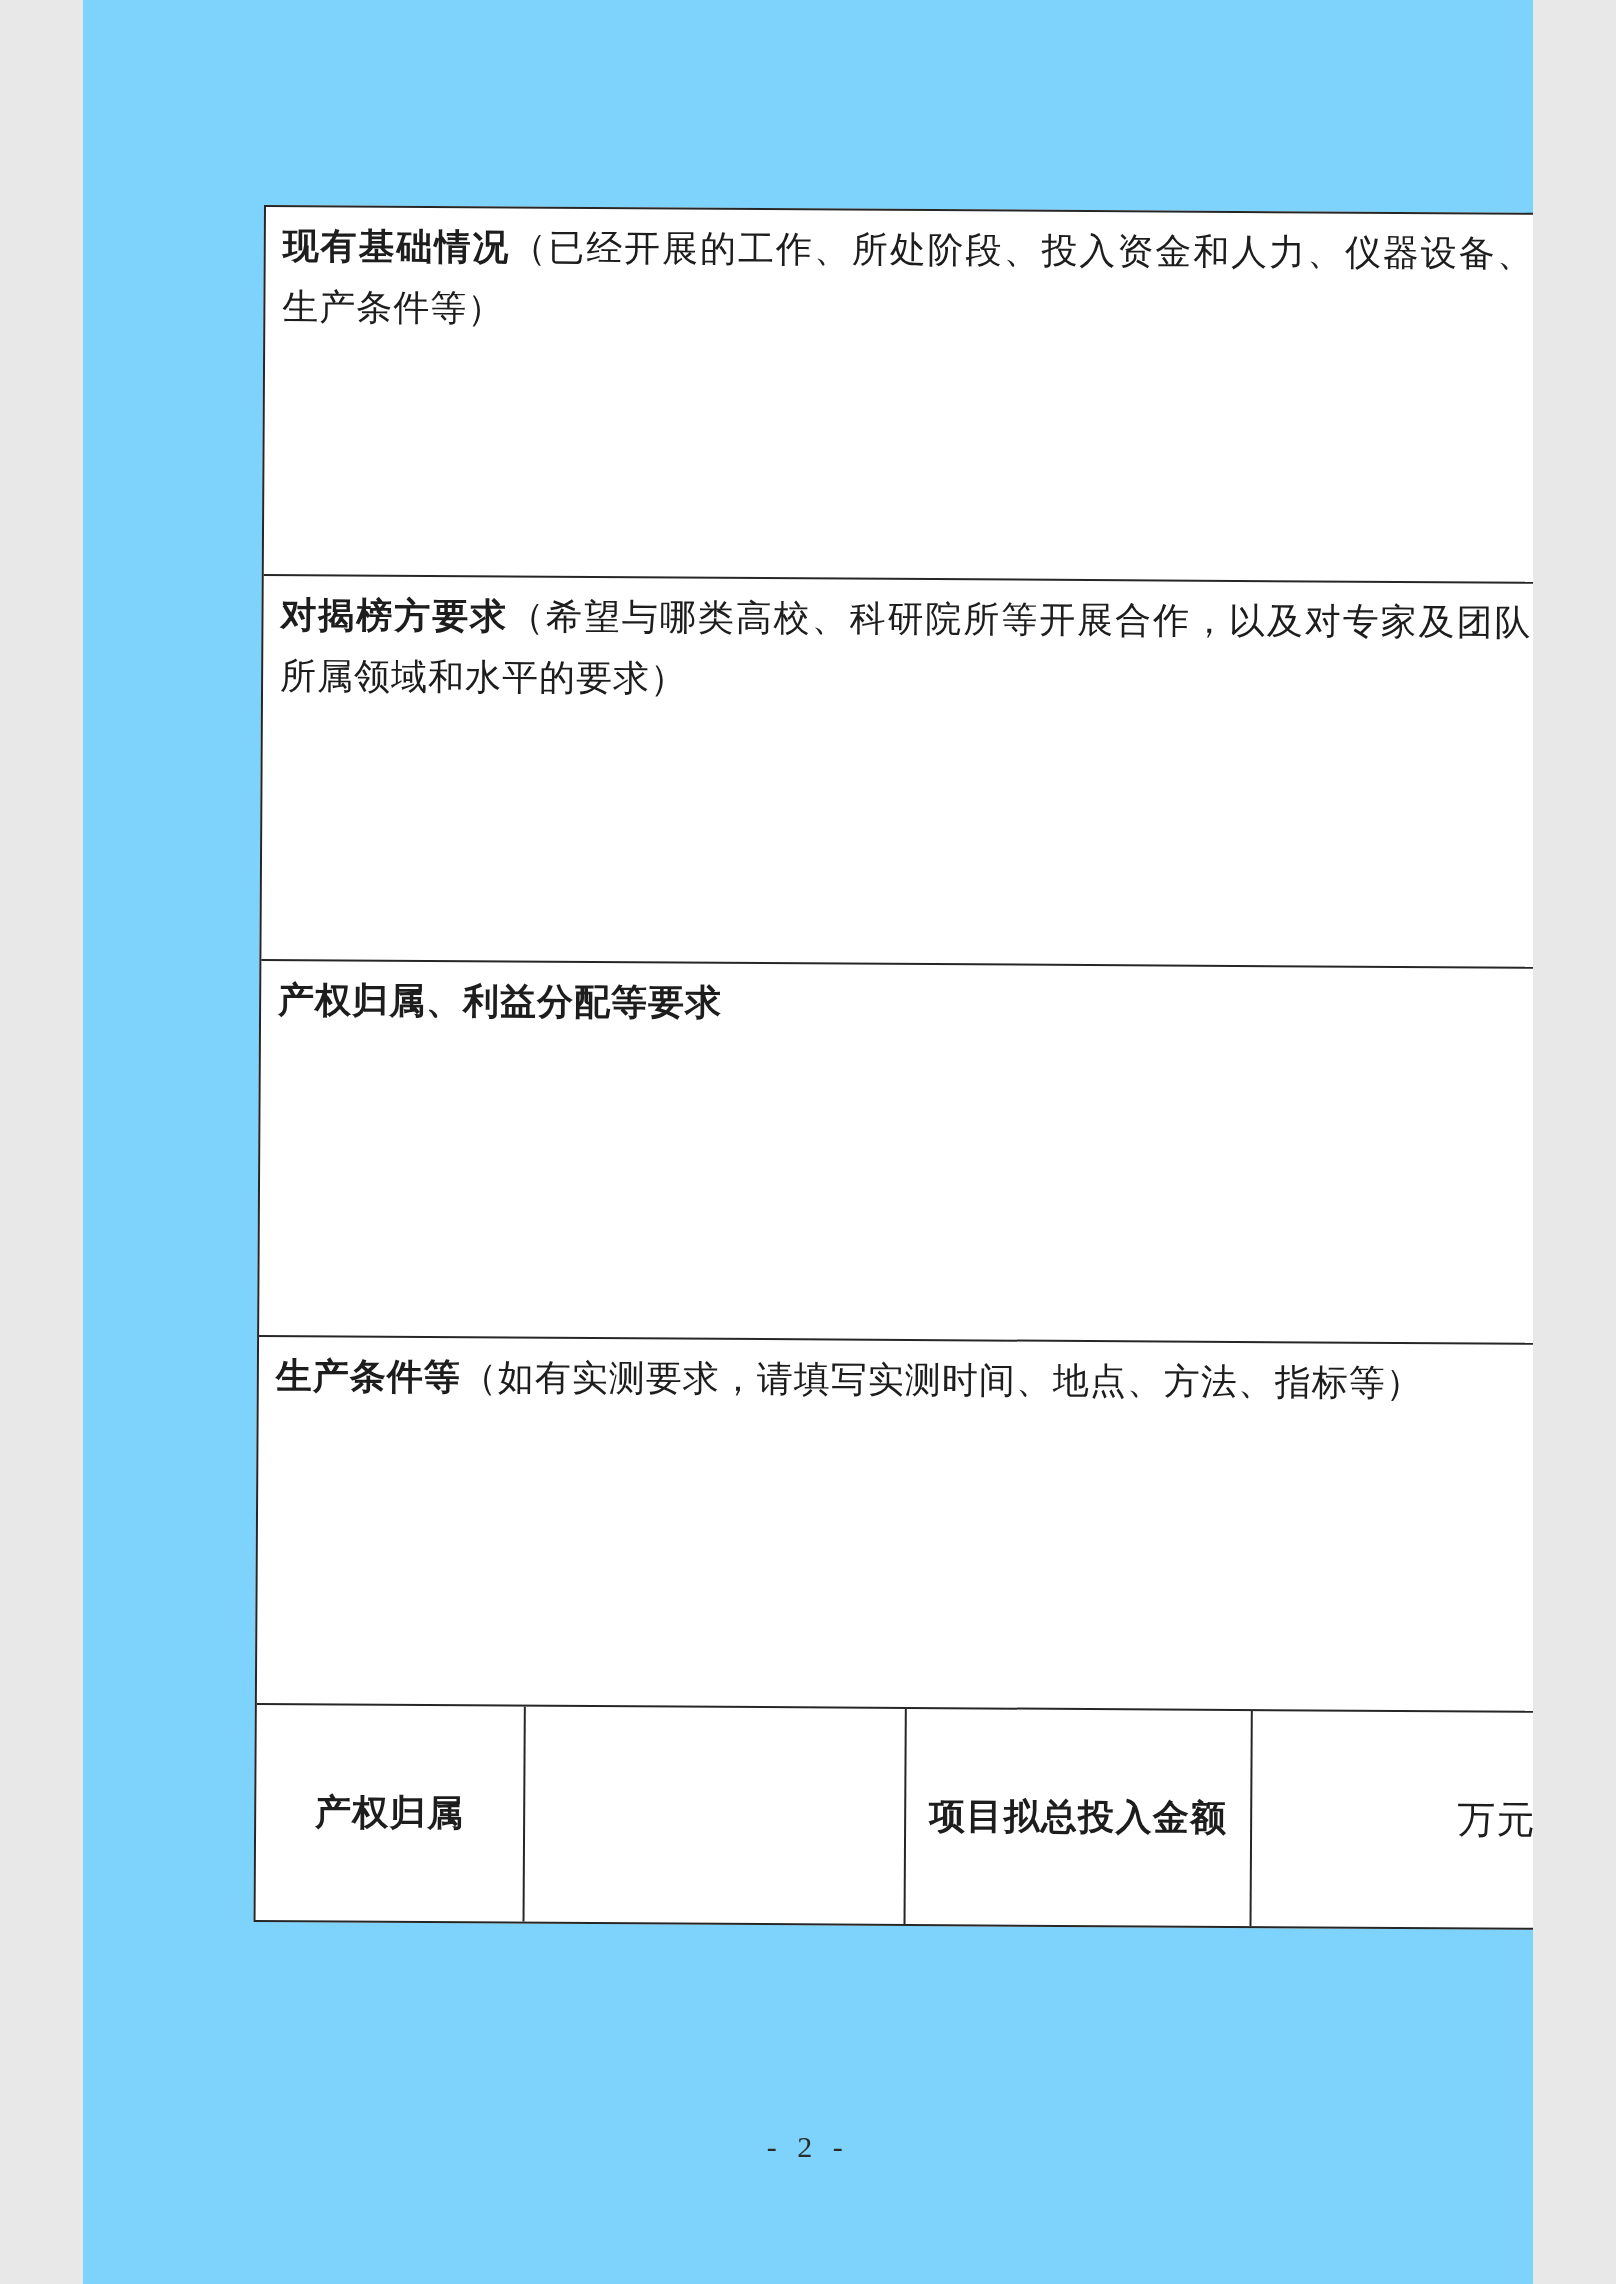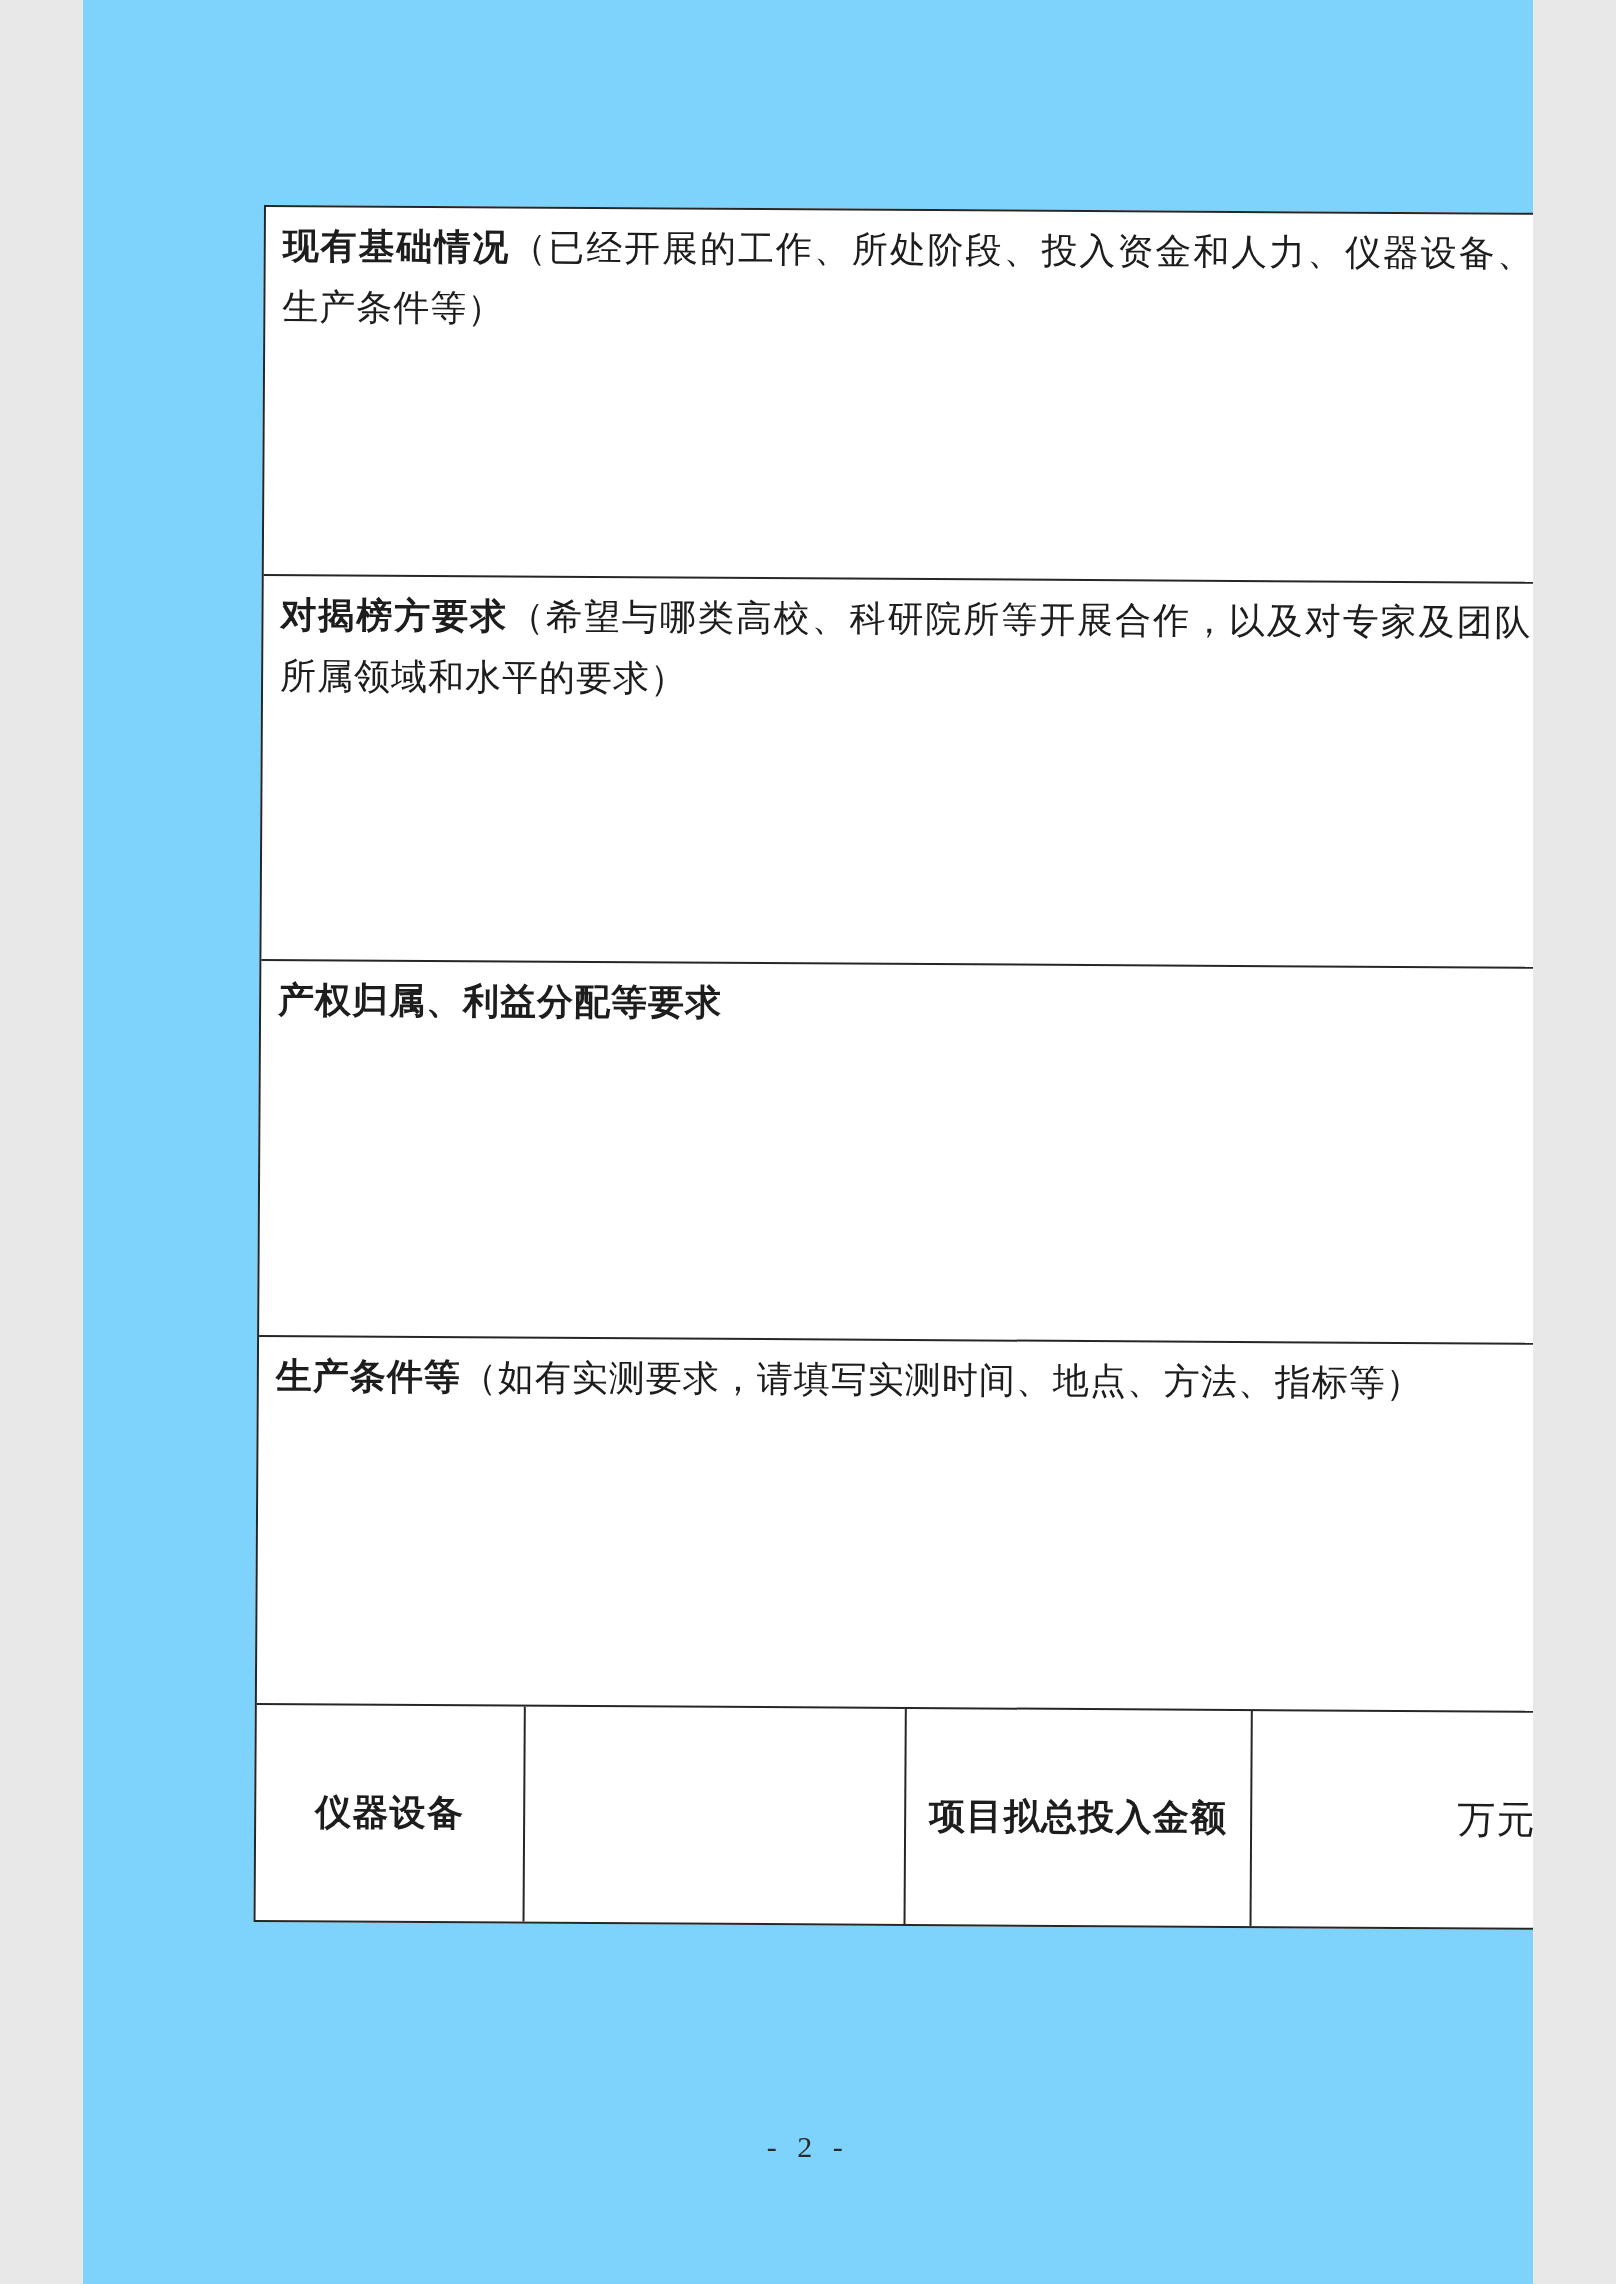--- a/index.html
+++ b/index.html
@@ -105,21 +105,21 @@
     <div class="trow row-3">
       <p class="cell-text"><span class="lbl">产权归属、利益分配等要求</span><span class="hint"></span></p>
     </div>
 
     <div class="trow row-4">
       <p class="cell-text"><span class="lbl">生产条件等</span><span class="hint">（如有实测要求，请填写实测时间、地点、方法、指标等）</span></p>
     </div>
 
     <div class="trow row-5 last">
       <div class="fcell fcell-label fc-1">
-        <span>仪器设备</span>
+        <span>产权归属</span>
       </div>
       <div class="fcell fc-2">
         <span></span>
       </div>
       <div class="fcell fcell-label fc-3">
         <span>项目拟总投入金额</span>
       </div>
       <div class="fcell fcell-unit fc-4 flast">
         <span></span>
         <span>万元</span>

